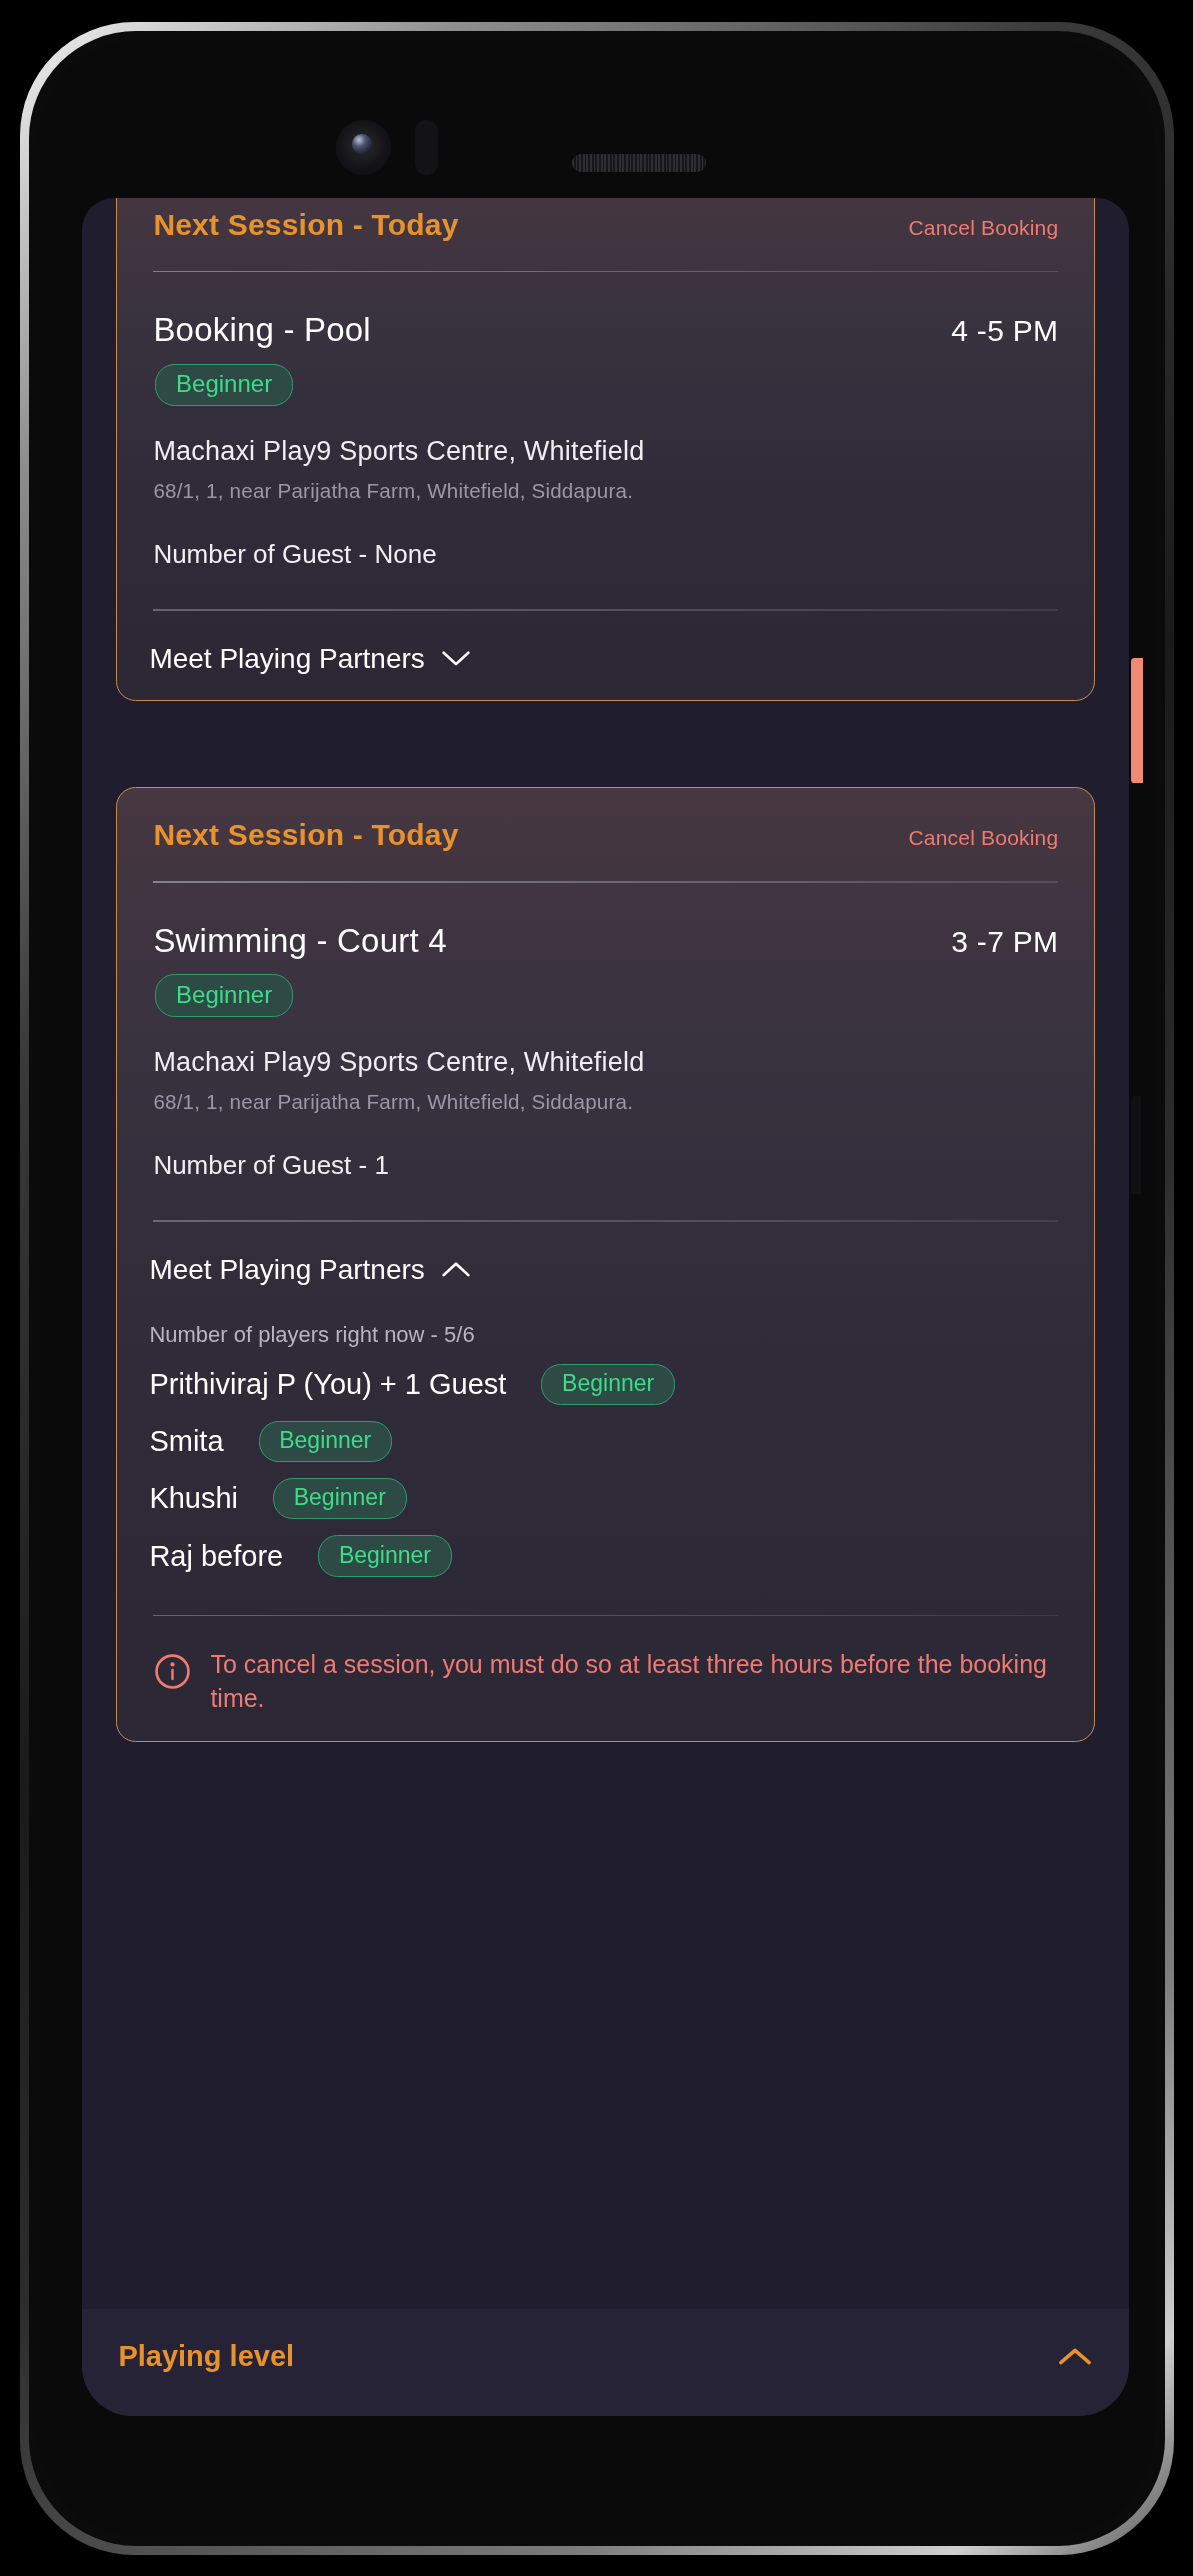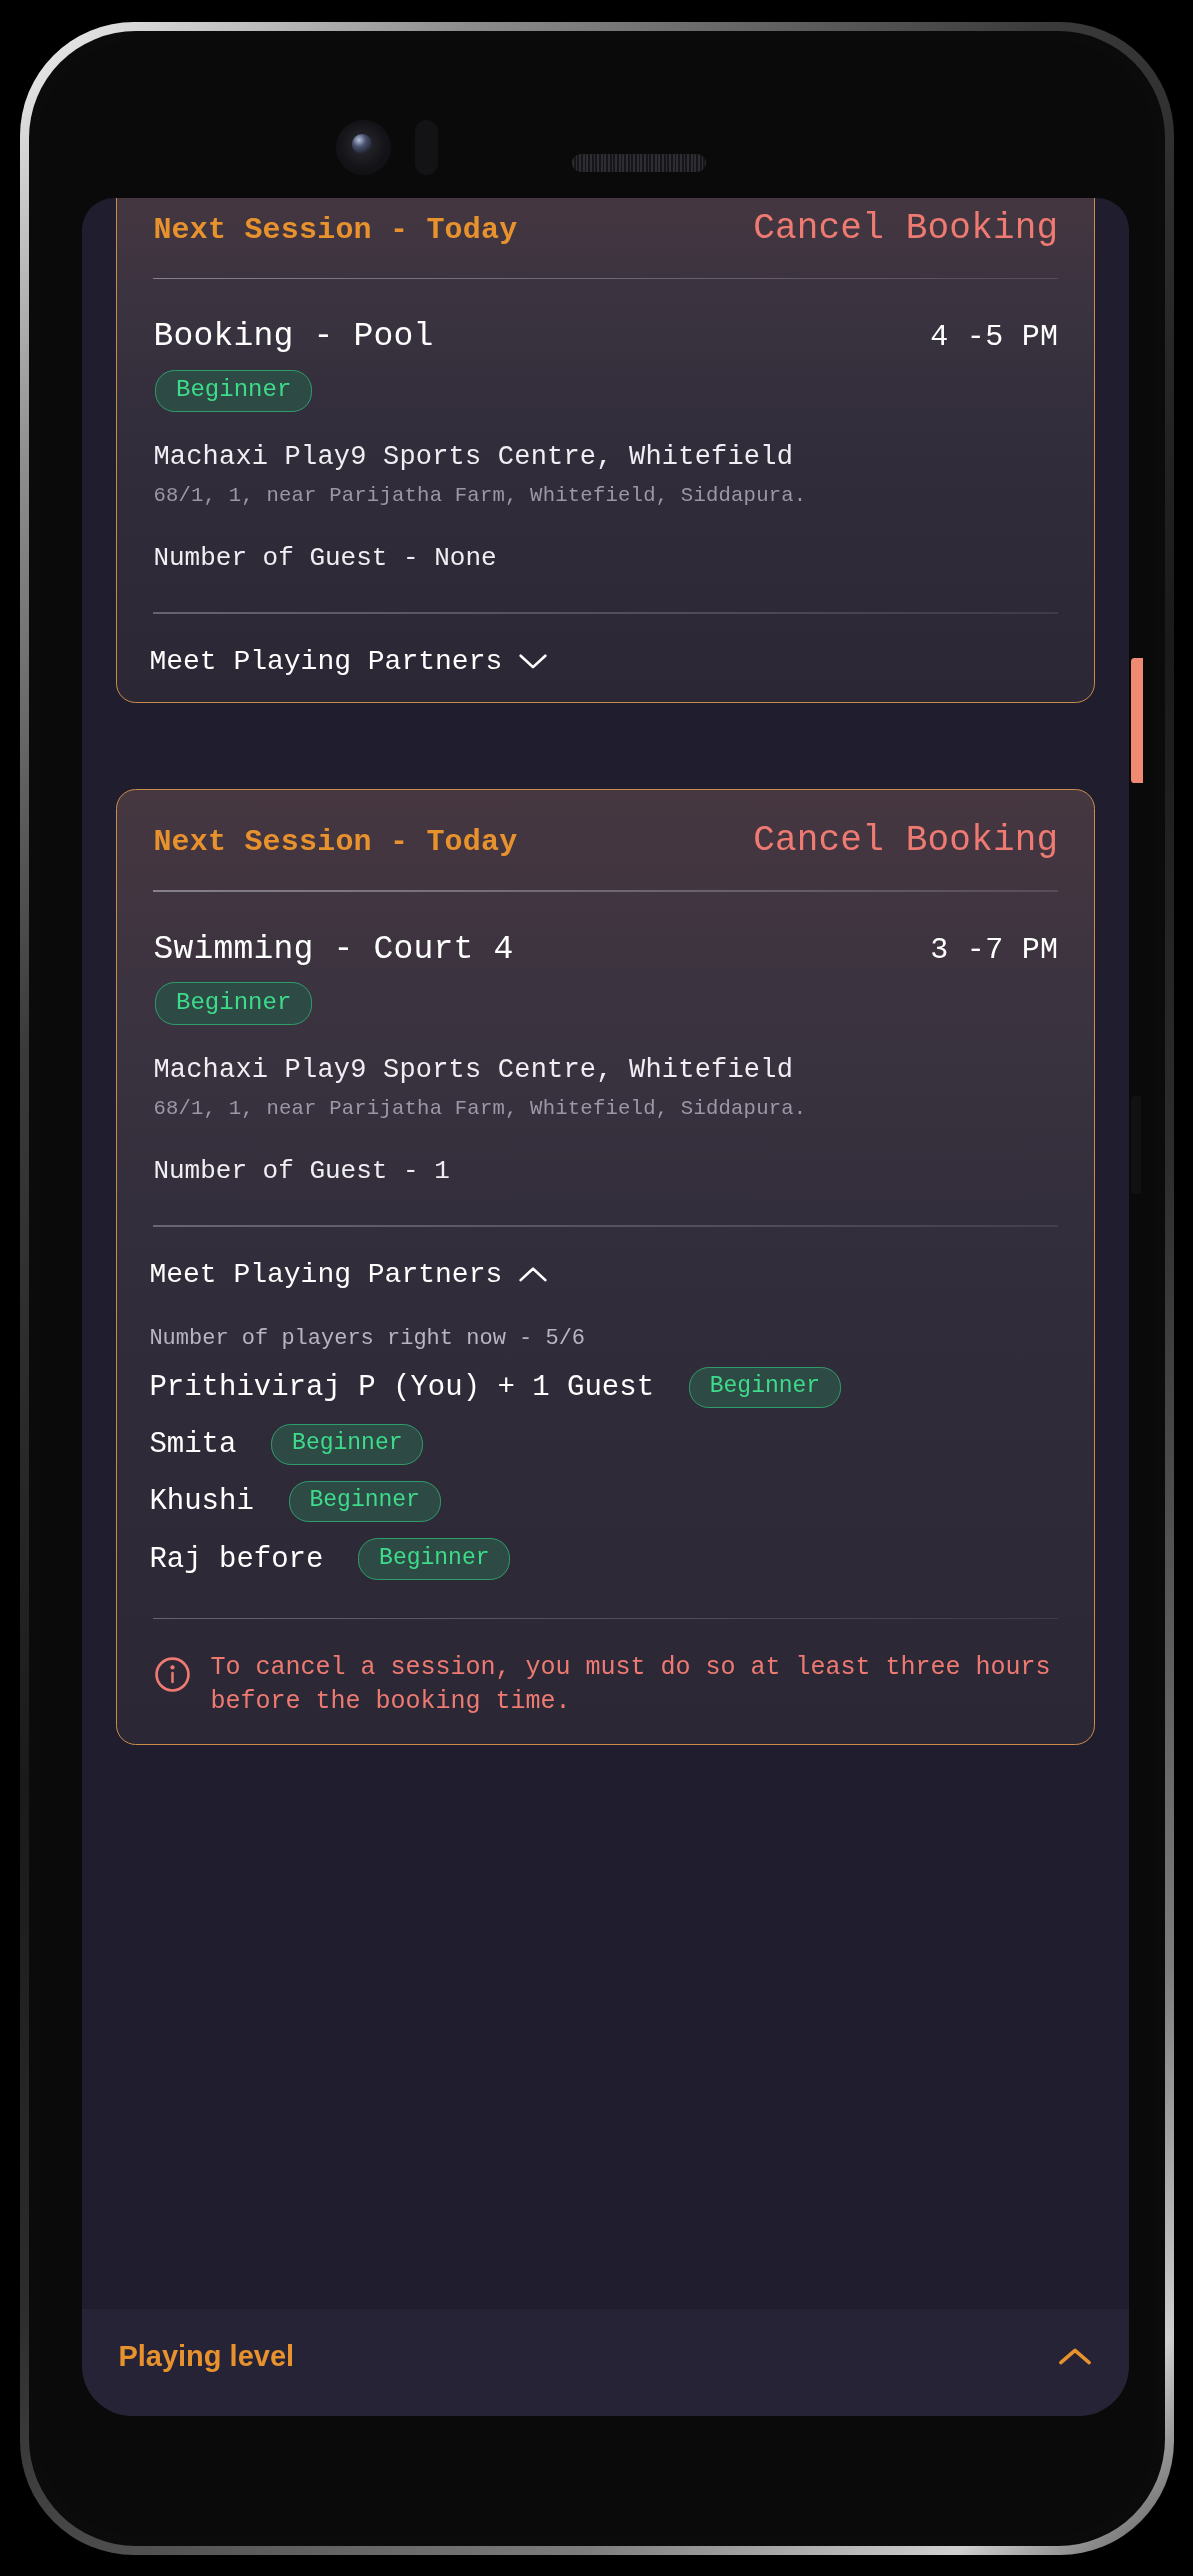--- a/index.html
+++ b/index.html
@@ -109,21 +109,20 @@
     border-radius: 32px 32px 50px 50px;
     overflow: hidden;
     z-index: 10;
   }
   .screen-scroll {
     position: absolute;
     left: 0;
     top: -21.5px;
     width: 100%;
     padding: 0 34px;
-    font-family: Liberation Mono, monospace;
   }
 
   
   .card {
     position: relative;
     border: 1.8px solid #c98c4a;
     border-radius: 19.7px;
     background: linear-gradient(180deg, #463740 0%, #3b3340 22%, #302c3a 55%, #2b2734 100%);
     padding: 0 0 25px 0;
     overflow: hidden;
@@ -136,21 +135,21 @@
     justify-content: space-between;
     padding: 30px 36px 0 36px;
   }
   .card-head-title {
     font-size: 30px;
     font-weight: 700;
     color: #e8922e;
     letter-spacing: 0.2px;
   }
   .cancel-link {
-    font-size: 36px;
+    font-size: 21px;
     color: #ef7a72;
     letter-spacing: 0.2px;
   }
   .rule {
     height: 1.8px;
     background: linear-gradient(90deg, rgba(190,190,205,0.55), rgba(150,150,170,0.25));
     margin: 29px 36px 0 36px;
   }
   .rule.inner {
     background: linear-gradient(90deg, rgba(170,170,190,0.45), rgba(140,140,165,0.18));

